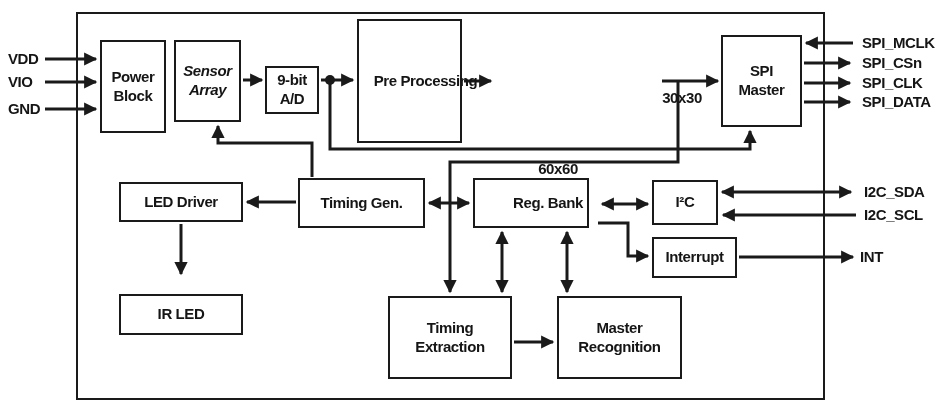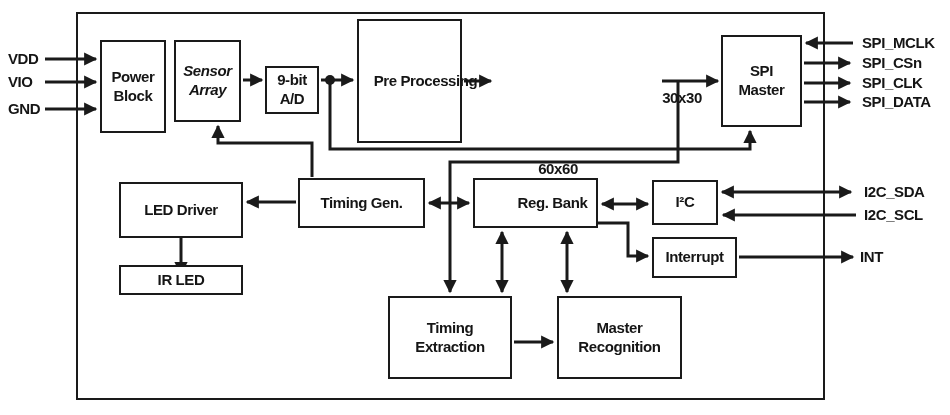--- a/index.html
+++ b/index.html
@@ -28,23 +28,23 @@
     text-align:center;z-index:4;margin-top:36px;
   }
   
   #power-block{left:100px;top:40px;width:66px;height:93px;}
   #sensor-array{left:174px;top:40px;width:67px;height:82px;font-style:italic;}
   #adc{left:265px;top:66px;width:54px;height:48px;}
   #pre-processing{left:357px;top:19px;width:105px;height:124px;padding-left:32px;}
   #frame-buffer{left:494px;top:43px;width:166px;height:75px;}
   #spi-master{left:721px;top:35px;width:81px;height:92px;}
   #timing-gen{left:298px;top:178px;width:127px;height:50px;}
-  #led-driver{left:119px;top:182px;width:124px;height:56px;}
-  #ir-led{left:119px;top:265px;width:124px;height:30px;}
-  #reg-bank{left:473px;top:178px;width:125px;height:50px;padding-left:34px;}
+  #led-driver{left:119px;top:182px;width:124px;height:40px;}
+  #ir-led{left:119px;top:294px;width:124px;height:41px;}
+  #reg-bank{left:473px;top:178px;width:116px;height:50px;padding-left:34px;}
   #i2c-block{left:652px;top:180px;width:66px;height:45px;}
   #interrupt-block{left:652px;top:237px;width:85px;height:41px;}
   #object-extraction{left:388px;top:296px;width:124px;height:83px;}
   #gesture-recognition{left:557px;top:296px;width:125px;height:83px;}
 </style>
 </head>
 <body>
 
 <div class="stage">
 

